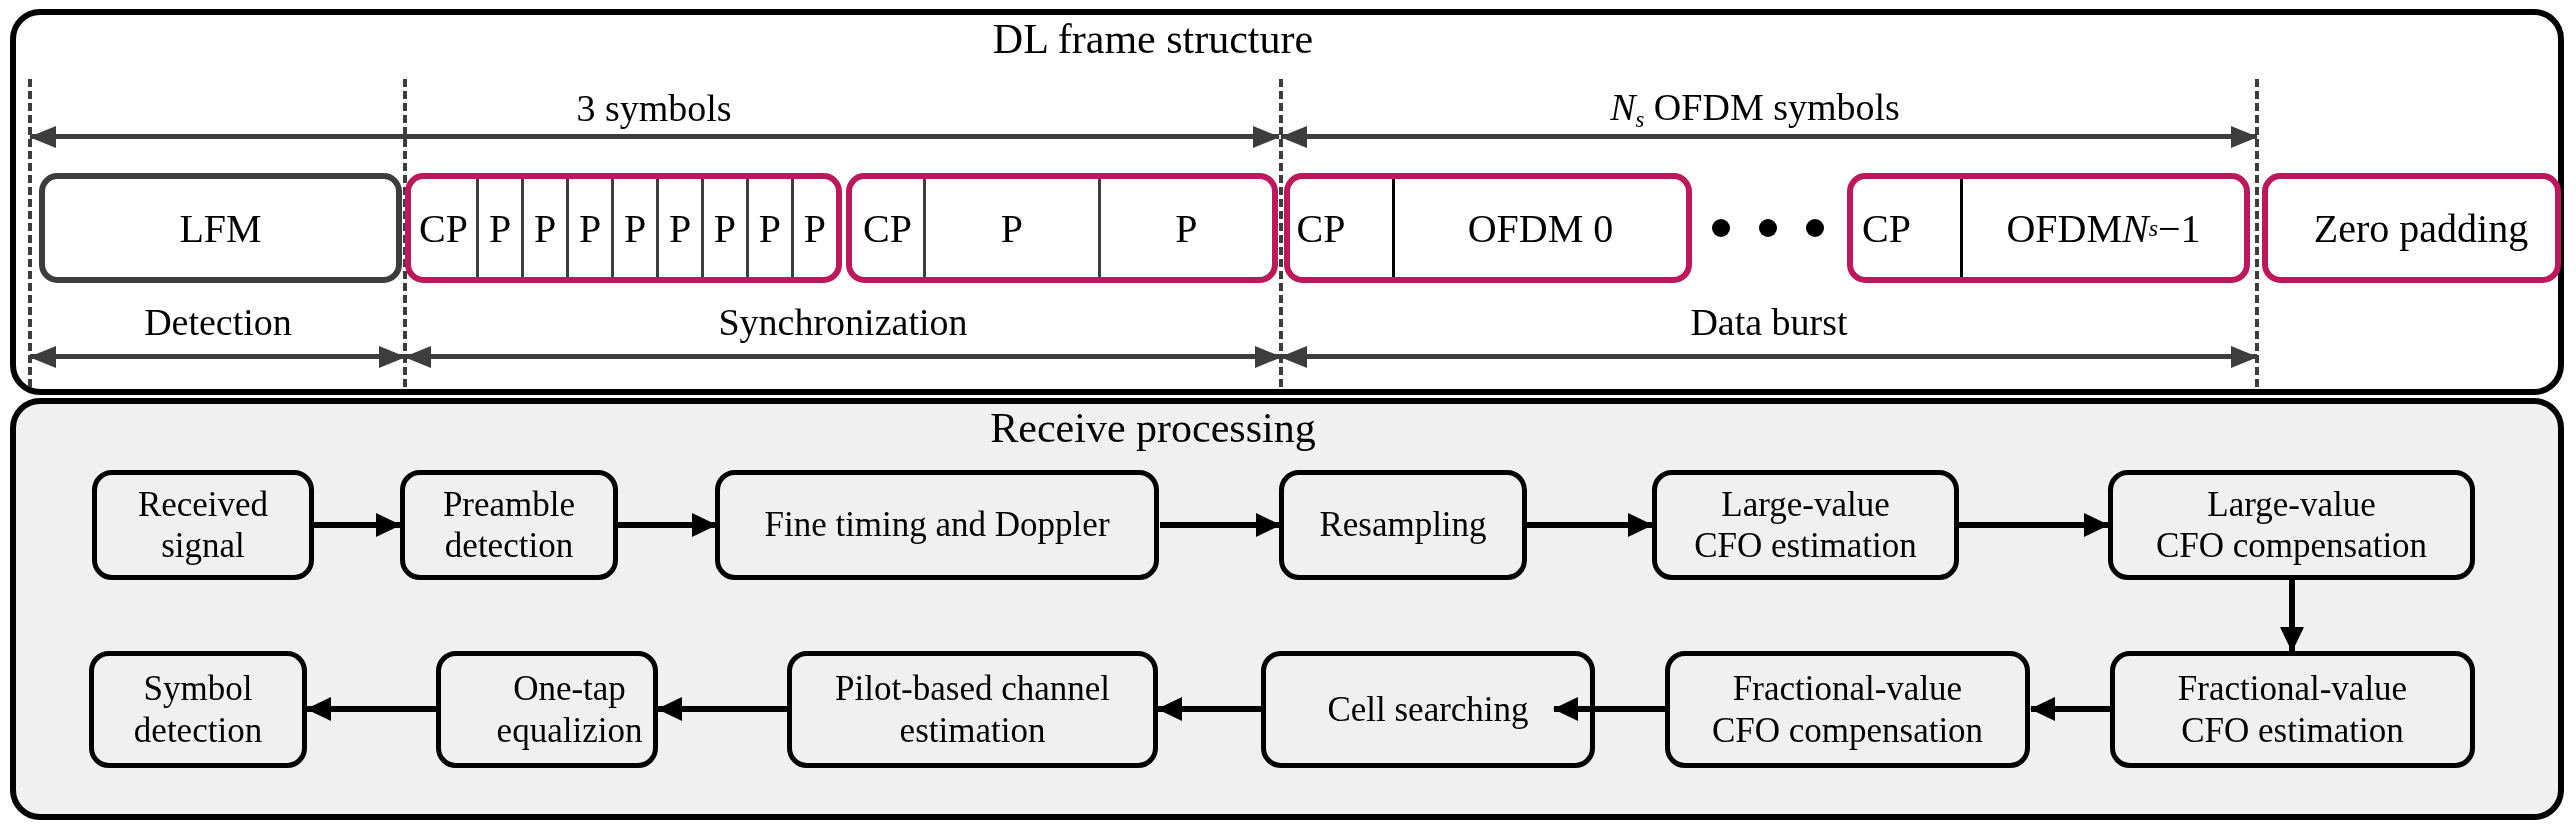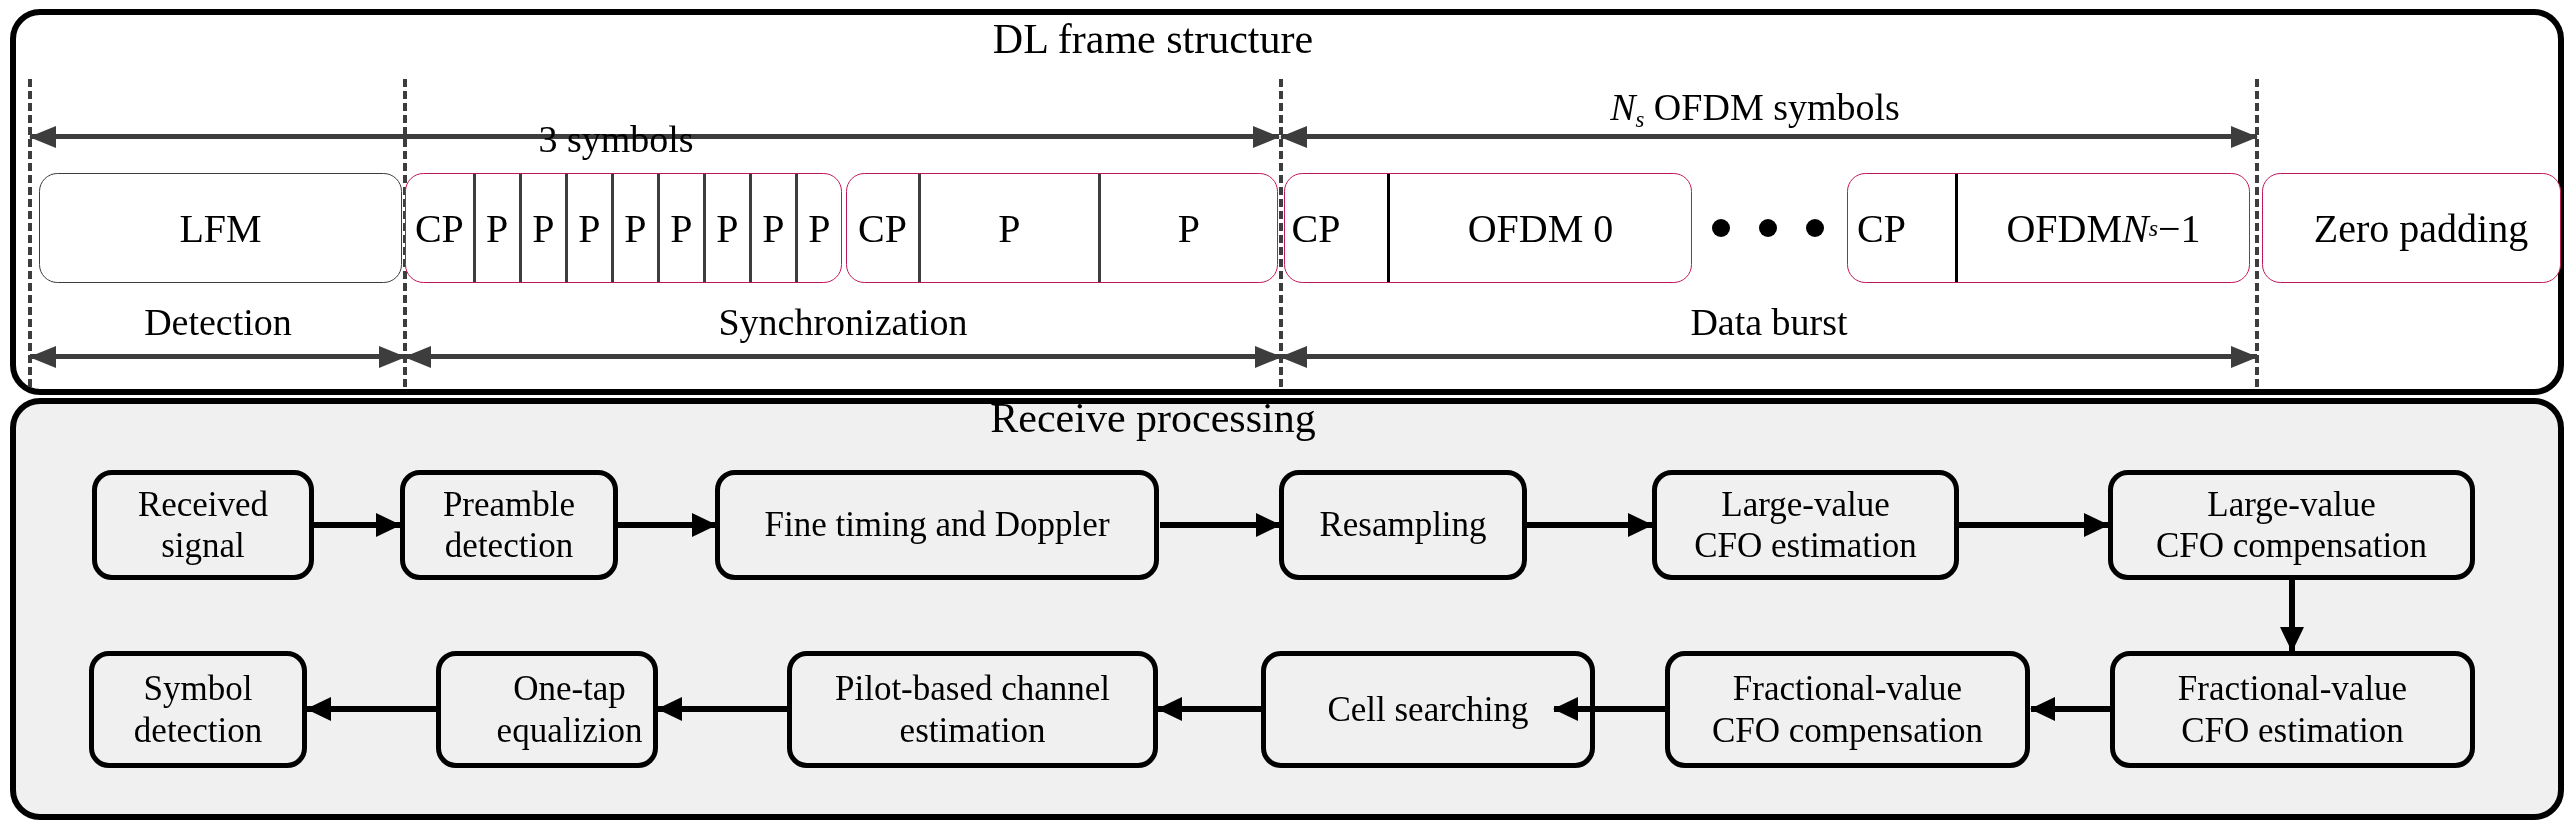--- a/index.html
+++ b/index.html
@@ -33,21 +33,21 @@
   .dim::after{right:-0.7px;border-left:27px solid #3d3d3d;}
   .dim-top{top:134px;}
   .dim-bot{top:354px;}
 
   .span-label{
     font-size:38px;white-space:nowrap;transform:translateX(-50%);line-height:1.05;
   }
 
   
   .fblock{
-    top:173px;height:110px;background:#ffffff;border:1px solid #be185d;border-radius:18.4px;
+    top:173px;height:110px;background:#ffffff;border:6px solid #be185d;border-radius:18.4px;
     display:flex;align-items:stretch;font-size:40px;
   }
   .fblock.gray{border-color:#3d3d3d;}
   .fcell{
     display:flex;align-items:center;justify-content:center;white-space:nowrap;
   }
   .fcell + .fcell{border-left:3.5px solid #3d3d3d;}
   .fblock.blackdiv .fcell + .fcell{border-left-color:#000;margin-left:40px;}
   .solo{display:flex;align-items:center;justify-content:center;white-space:nowrap;}
 
@@ -95,21 +95,21 @@
 <div class="abs panel-title" style="left:1153px;top:17px;">DL frame structure</div>
 
 <div class="abs vdash" style="left:28px;"></div>
 <div class="abs vdash" style="left:403px;"></div>
 <div class="abs vdash" style="left:1279px;"></div>
 <div class="abs vdash" style="left:2255px;"></div>
 
 <div class="abs dim dim-top" style="left:30px;width:1249px;"></div>
 <div class="abs dim dim-top" style="left:1281px;width:976px;"></div>
 
-<div class="abs span-label" style="left:616px;top:89px;margin-top:31px;">3 symbols</div>
+<div class="abs span-label" style="left:654px;top:89px;">3 symbols</div>
 
 <div class="abs span-label" style="left:1755px;top:88px;">
   <span class="ital">N</span><sub class="ital">s</sub><span> OFDM symbols</span>
 </div>
 
 <div class="abs fblock gray solo" style="left:39px;width:363px;">LFM</div>
 
 <div class="abs fblock" style="left:405px;width:437px;">
   <div class="fcell" style="flex:1.55;">CP</div>
   <div class="fcell" style="flex:1;">P</div>
@@ -154,21 +154,21 @@
 <div class="abs span-label" style="left:218px;top:303px;">Detection</div>
 <div class="abs span-label" style="left:843px;top:303px;">Synchronization</div>
 <div class="abs span-label" style="left:1769px;top:303px;">Data burst</div>
 
 <div class="abs dim dim-bot" style="left:30px;width:375px;"></div>
 <div class="abs dim dim-bot" style="left:405px;width:876px;"></div>
 <div class="abs dim dim-bot" style="left:1281px;width:976px;"></div>
 
 <div class="abs panel" id="flow-panel"></div>
 
-<div class="abs panel-title" style="left:1153px;top:396px;">Receive processing</div>
+<div class="abs panel-title" style="left:1153px;top:406px;">Receive processing</div>
 
 <div class="abs fbox row1" style="left:92px;width:222px;">
   <span class="fline">Received</span>
   <span class="fline">signal</span>
 </div>
 <div class="abs fbox row1" style="left:400px;width:218px;">
   <span class="fline">Preamble</span>
   <span class="fline">detection</span>
 </div>
 <div class="abs fbox row1" style="left:715px;width:444px;">

